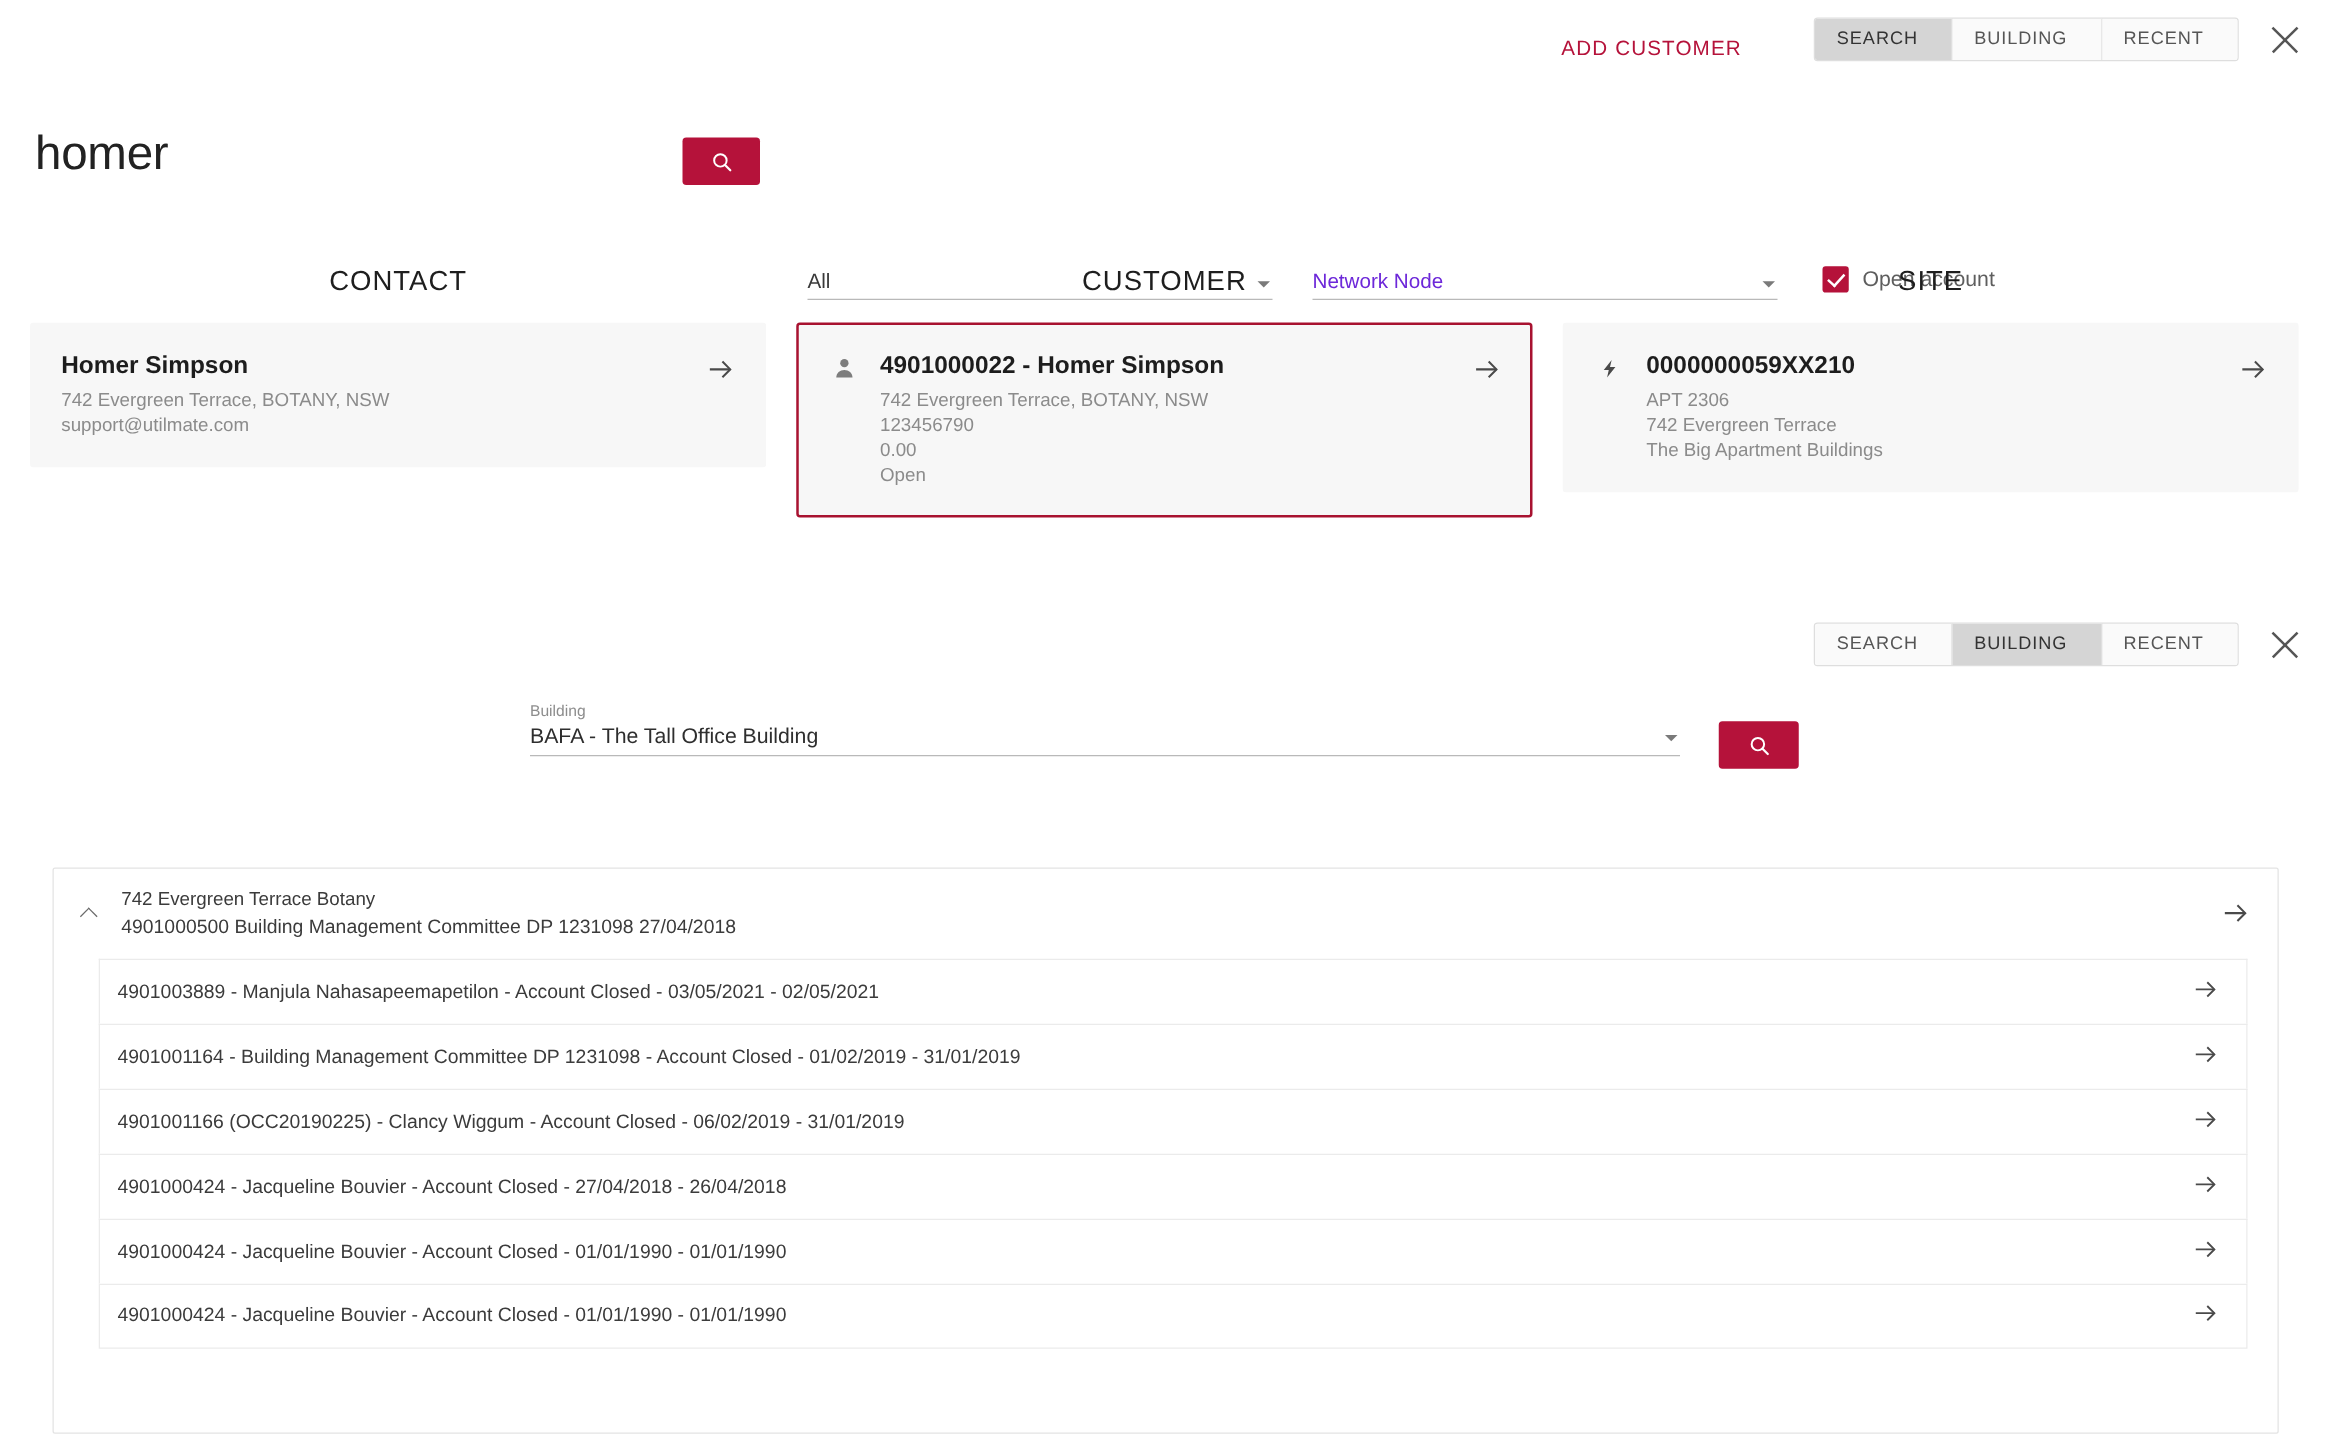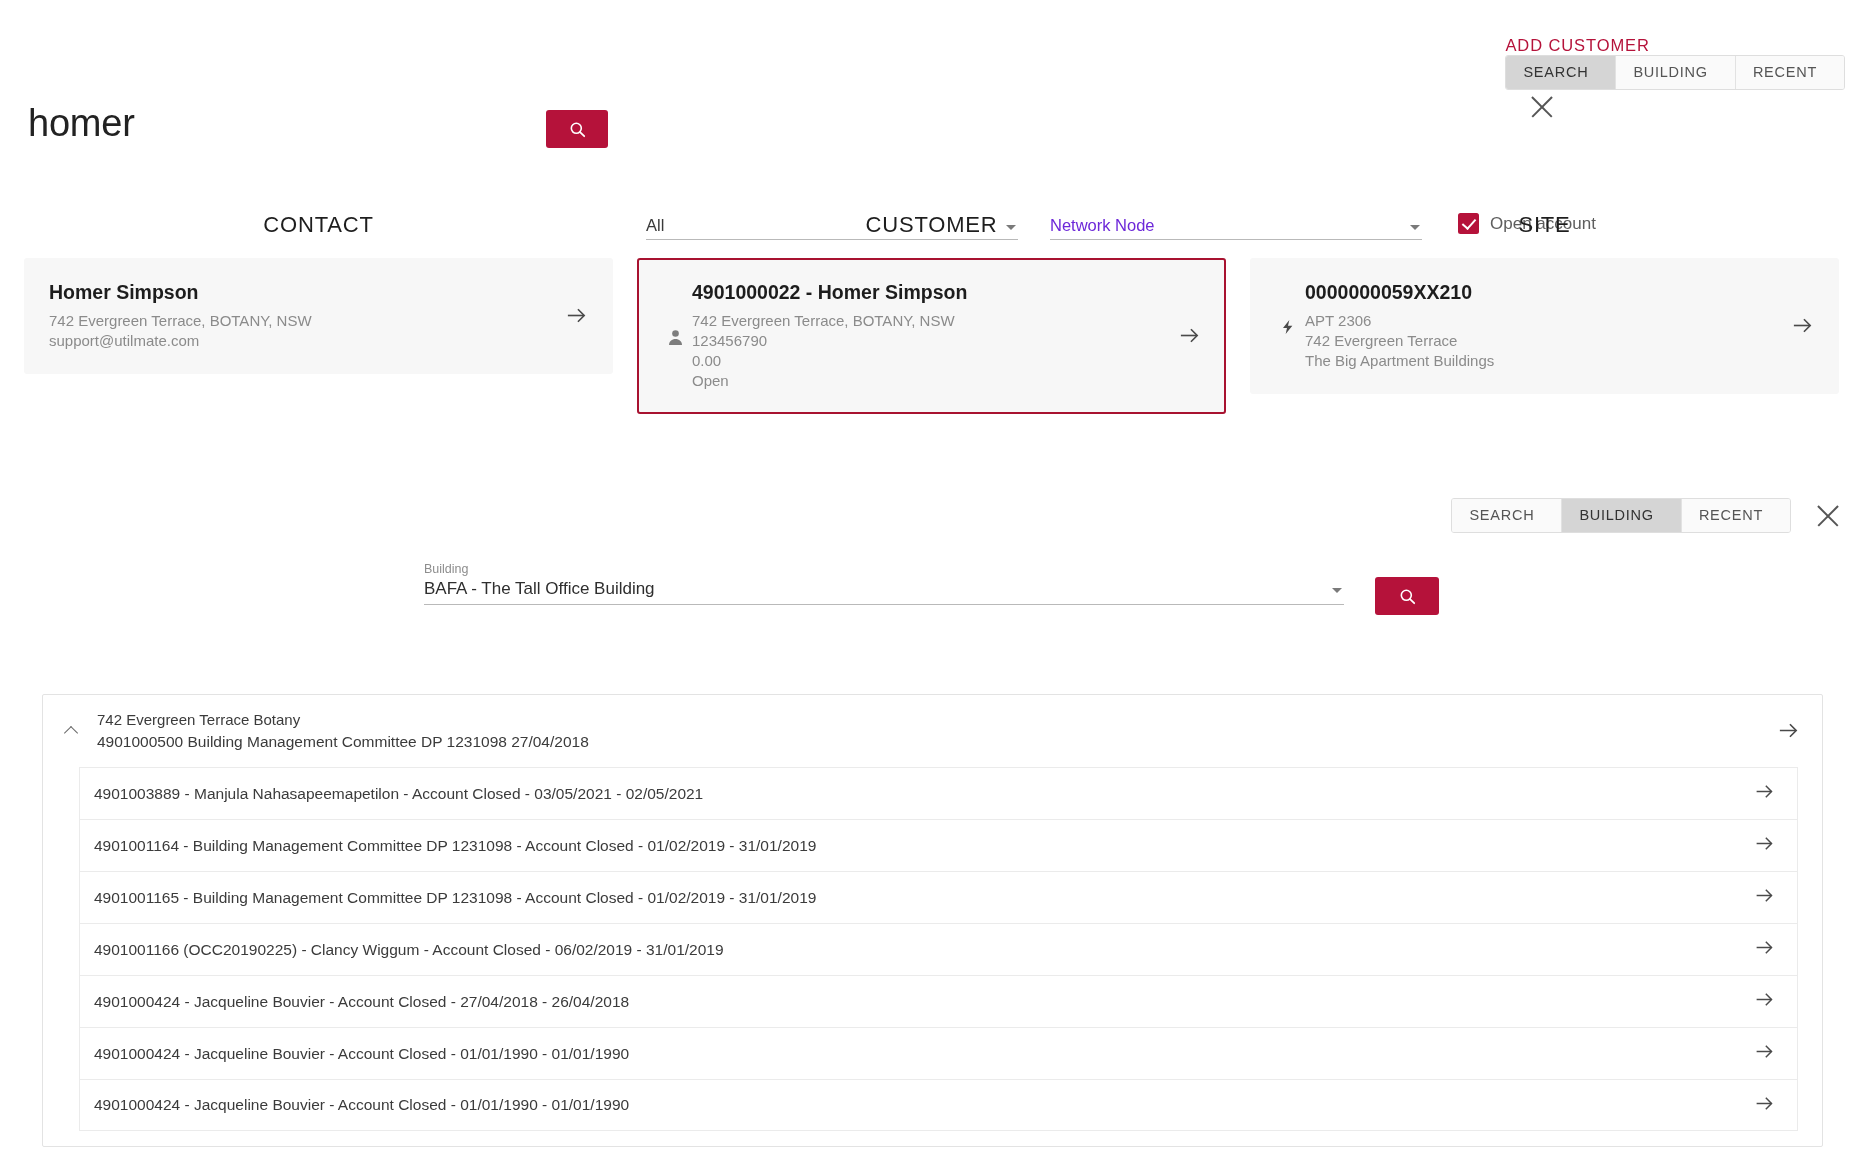--- a/index.html
+++ b/index.html
@@ -11,25 +11,24 @@
     font-family: "Liberation Sans", sans-serif;
     color: #222222;
     overflow: hidden;
   }
 
   .page { position: relative; width: 1863px; height: 1153px; background: #fff; }
 
   
   .top-toolbar {
     position: absolute;
-    top: 36px; right: 18px;
-    display: flex;
-    align-items: flex-start;
+    top: 14px; right: 18px;
+    display: flex;
+    align-items: flex-end;
     gap: 0;
-    flex-direction: column;
   }
   .add-customer {
     color: #b5123a;
     font-size: 16.5px;
     letter-spacing: 0.9px;
     font-weight: 500;
     margin-right: 58px;
     cursor: pointer;
     white-space: nowrap;
   }
@@ -160,22 +159,22 @@
     color: #1e1e1e;
     margin-bottom: 20px;
     font-weight: 400;
   }
   .card {
     background: #f7f7f7;
     border: 1px solid transparent;
     border-radius: 3px;
     padding: 22px 24px 22px 24px;
     display: flex;
-    align-items: center;
-    gap: 4px;
+    align-items: flex-start;
+    gap: 16px;
     cursor: pointer;
     min-height: 86px;
   }
   .card.selected {
     border: 2px solid #a81230;
     background: #f7f7f7;
     padding: 21px 23px;
   }
   .card-icon {
     flex: none;
@@ -498,29 +497,20 @@
       <div class="site-row">
         <span class="site-row-text">4901001164 - Building Management Committee DP 1231098 - Account Closed - 01/02/2019 - 31/01/2019</span>
         <span class="arrow-right">
           <svg width="21" height="21" viewBox="0 0 24 24">
             <line x1="3" y1="12" x2="20" y2="12" stroke="#4a4a4a" stroke-width="1.7"></line>
             <polyline points="13.5,5.5 20,12 13.5,18.5" fill="none" stroke="#4a4a4a" stroke-width="1.7"></polyline>
           </svg>
         </span>
       </div>
 
-      <div class="site-row">
-        <span class="site-row-text">4901001165 - Building Management Committee DP 1231098 - Account Closed - 01/02/2019 - 31/01/2019</span>
-        <span class="arrow-right">
-          <svg width="21" height="21" viewBox="0 0 24 24">
-            <line x1="3" y1="12" x2="20" y2="12" stroke="#4a4a4a" stroke-width="1.7"></line>
-            <polyline points="13.5,5.5 20,12 13.5,18.5" fill="none" stroke="#4a4a4a" stroke-width="1.7"></polyline>
-          </svg>
-        </span>
-      </div>
 
       <div class="site-row">
         <span class="site-row-text">4901001166 (OCC20190225) - Clancy Wiggum - Account Closed - 06/02/2019 - 31/01/2019</span>
         <span class="arrow-right">
           <svg width="21" height="21" viewBox="0 0 24 24">
             <line x1="3" y1="12" x2="20" y2="12" stroke="#4a4a4a" stroke-width="1.7"></line>
             <polyline points="13.5,5.5 20,12 13.5,18.5" fill="none" stroke="#4a4a4a" stroke-width="1.7"></polyline>
           </svg>
         </span>
       </div>

